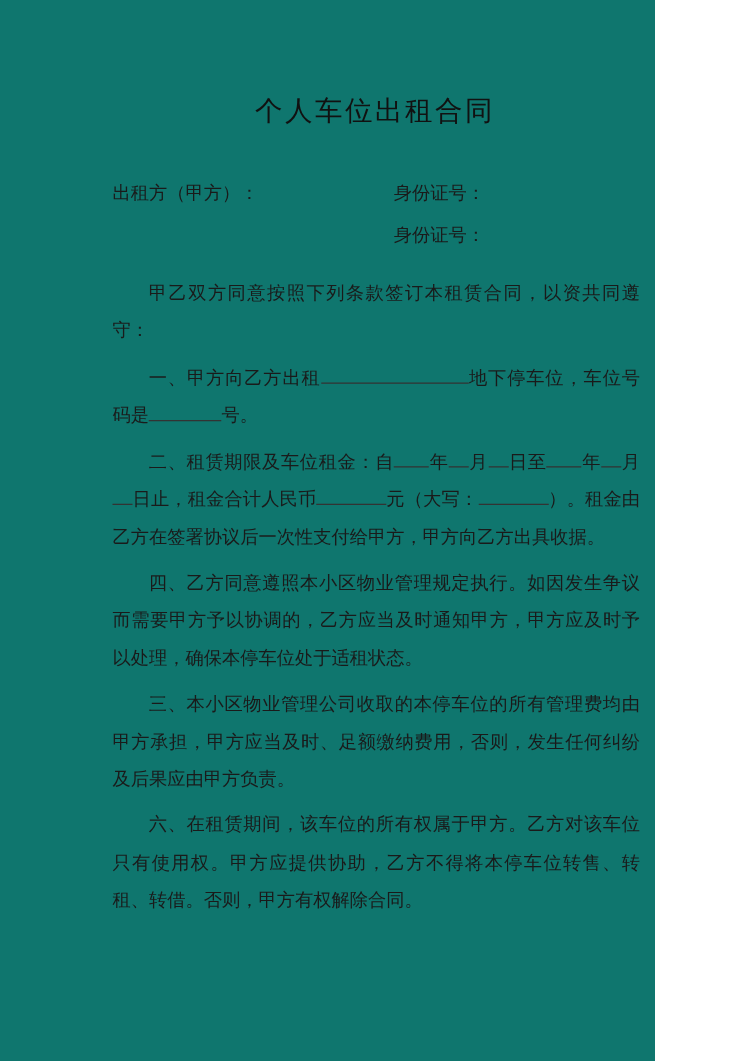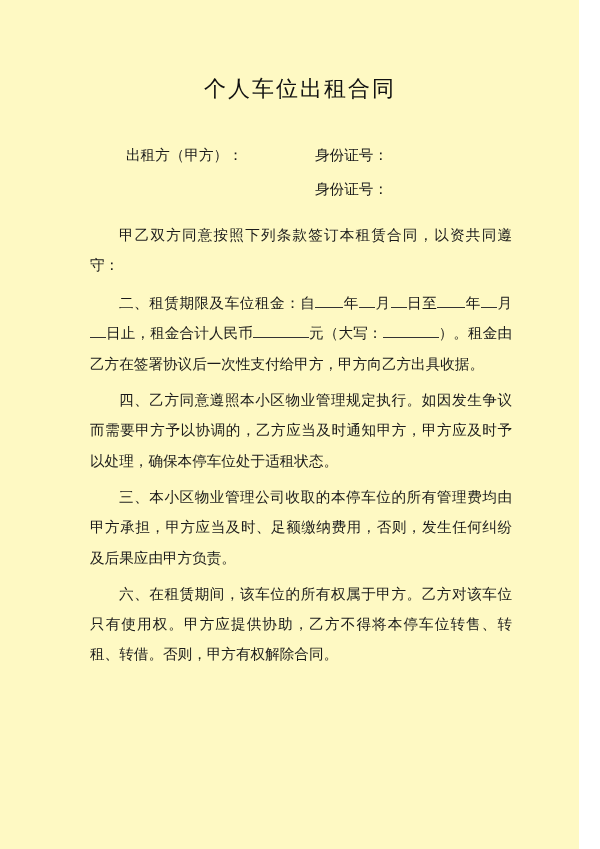--- a/index.html
+++ b/index.html
@@ -1,23 +1,23 @@
 <!DOCTYPE html>
 <html><head>
 <meta charset="utf-8">
 <style>
   html, body { margin:0; padding:0; background:#ffffff; }
   body { width:600px; height:849px; overflow:hidden; position:relative;
          font-family:"DejaVu Serif","Liberation Serif",serif; color:#1a1a1a; }
-  .page { position:absolute; left:0; top:0; width:579px; height:849px; background:#fef9c3; }
+  .page { position:absolute; left:0; top:0; width:524px; height:849px; background:#0f766e; }
   .title { position:absolute; top:74px; left:0; width:600px; text-align:center;
            font-size:22px; letter-spacing:2px; color:#111; }
   .content { position:absolute; left:90px; top:140px; width:422px; font-size:14.6px; line-height:30.3px; }
   .party-row { position:relative; height:30.3px; margin-bottom:4px; }
-  .party-row .left { position:absolute; left:0;margin-left:36px; }
+  .party-row .left { position:absolute; left:0; }
   .party-row .right { position:absolute; left:225px; }
   p { margin:0 0 6px 0; text-indent:29px; text-align:justify; }
   p.intro { margin-bottom:8px;margin-top:15px; }
   .blank { display:inline-block; border-bottom:1px solid #333; height:14px; vertical-align:baseline; }
 </style>
 </head>
 <body>
 
 <div class="page">
   <div class="title">个人车位出租合同</div>
@@ -26,20 +26,21 @@
     <div class="party-row">
       <span class="left">出租方（甲方）：</span>
       <span class="right">身份证号：</span>
     </div>
     <div class="party-row">
       <span class="right">身份证号：</span>
     </div>
 
     <p class="intro">甲乙双方同意按照下列条款签订本租赁合同，以资共同遵守：</p>
 
+    <p><span>一、甲方向乙方出租</span><span class="blank" style="width:118px"></span><span>地下停车位，车位号码是</span><span class="blank" style="width:58px"></span><span>号。</span></p>
 
     <p><span>二、租赁期限及车位租金：自</span><span class="blank" style="width:28px"></span><span>年</span><span class="blank" style="width:16px"></span><span>月</span><span class="blank" style="width:16px"></span><span>日至</span><span class="blank" style="width:28px"></span><span>年</span><span class="blank" style="width:16px"></span><span>月</span><span class="blank" style="width:16px"></span><span>日止，租金合计人民币</span><span class="blank" style="width:56px"></span><span>元（大写：</span><span class="blank" style="width:56px"></span><span>）。租金由乙方在签署协议后一次性支付给甲方，甲方向乙方出具收据。</span></p>
 
     <p>四、乙方同意遵照本小区物业管理规定执行。如因发生争议而需要甲方予以协调的，乙方应当及时通知甲方，甲方应及时予以处理，确保本停车位处于适租状态。</p>
     <p>三、本小区物业管理公司收取的本停车位的所有管理费均由甲方承担，甲方应当及时、足额缴纳费用，否则，发生任何纠纷及后果应由甲方负责。</p>
     <p>六、在租赁期间，该车位的所有权属于甲方。乙方对该车位只有使用权。甲方应提供协助，乙方不得将本停车位转售、转租、转借。否则，甲方有权解除合同。</p>
   </div>
 </div>
 
 </body></html>

